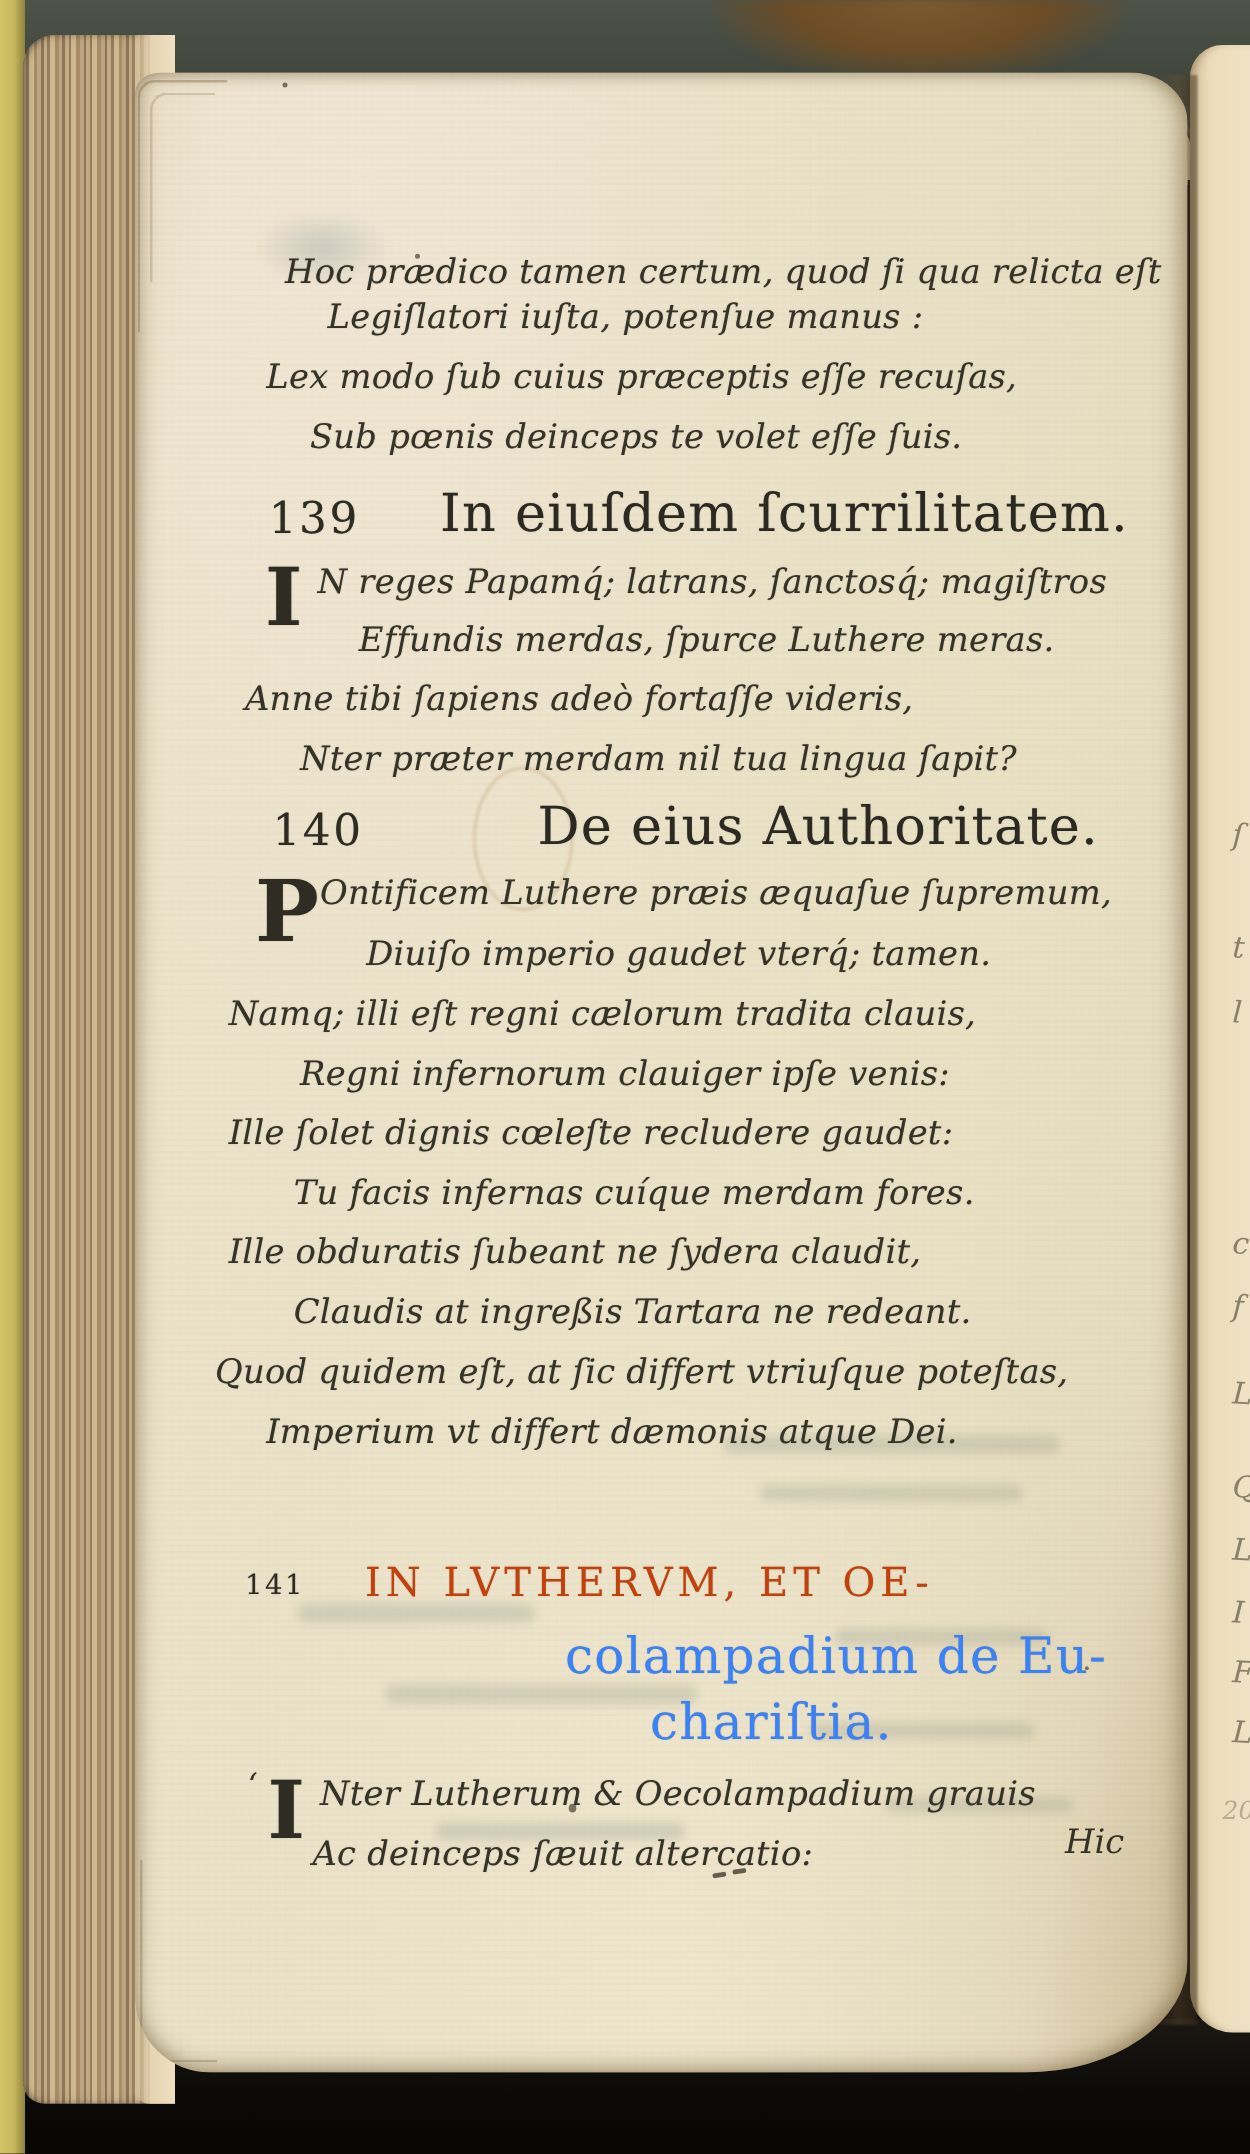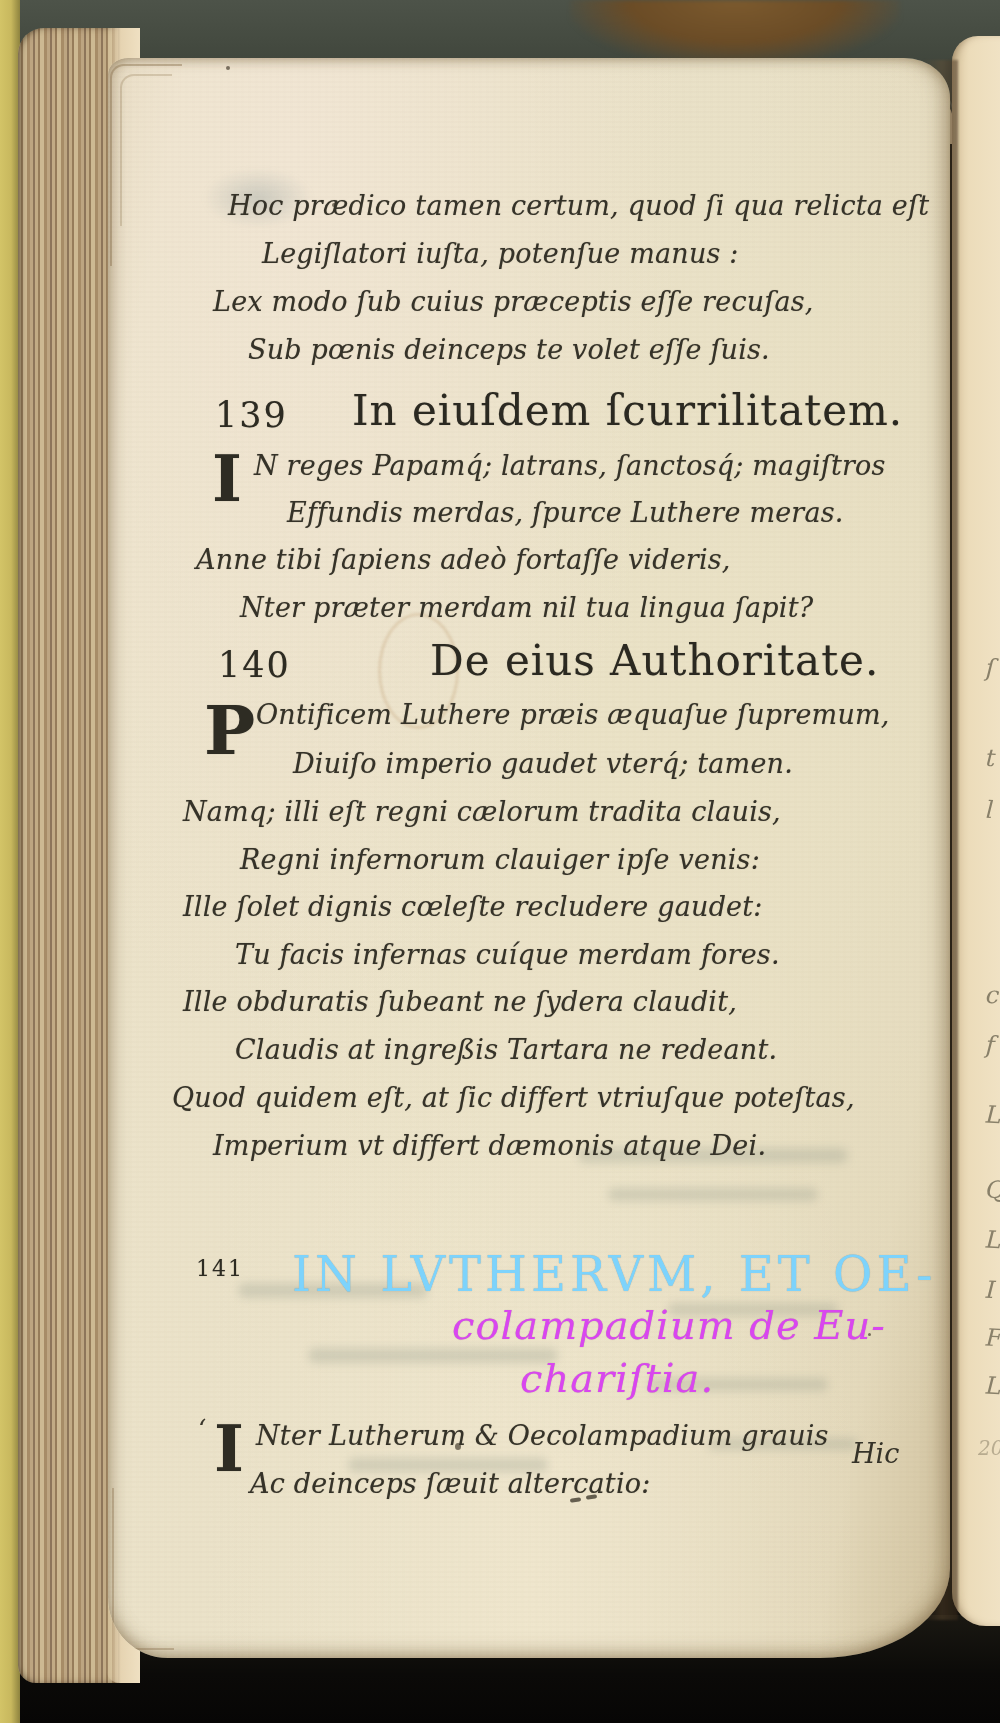--- a/index.html
+++ b/index.html
@@ -90,27 +90,27 @@
   .quote-mark{position:absolute;color:#3a362b;font-size:26px;font-style:italic;}
 
   
   .textlayer{position:absolute;inset:0;color:#353228;}
   .v{position:absolute;font-style:italic;font-size:27px;line-height:1;white-space:nowrap;
      letter-spacing:.2px;text-shadow:0 0 1px rgba(45,42,32,.35);}
   .h-num{position:absolute;font-size:35px;line-height:1;color:#2d2b22;letter-spacing:2px;
      text-shadow:0 0 1px rgba(45,42,32,.3);}
   .h-title{position:absolute;font-size:42px;line-height:1;color:#2b2921;letter-spacing:1px;
      white-space:nowrap;text-shadow:0 0 1px rgba(45,42,32,.3);}
-  .h-caps{position:absolute;font-size:48px;line-height:1;color:#7dd3fc;letter-spacing:4px;
+  .h-caps{position:absolute;font-size:32px;line-height:1;color:#c2410c;letter-spacing:4px;
      white-space:nowrap;text-shadow:0 0 1px rgba(45,42,32,.3);}
-  .h-sub{position:absolute;font-size:40px;line-height:1;color:#d946ef;letter-spacing:1px;white-space:nowrap;
-     text-shadow:0 0 1px rgba(45,42,32,.3);font-style:italic;}
+  .h-sub{position:absolute;font-size:40px;line-height:1;color:#3b82f6;letter-spacing:1px;white-space:nowrap;
+     text-shadow:0 0 1px rgba(45,42,32,.3);}
   .dropcap{position:absolute;font-size:64px;line-height:.85;font-weight:bold;color:#2e2c23;
      text-shadow:0 0 1px rgba(45,42,32,.4);}
-  .catchword{position:absolute;font-style:italic;font-size:27px;color:#353228;white-space:nowrap;}
+  .catchword{position:absolute;font-style:italic;font-size:27px;color:#353228;white-space:nowrap;margin-top:20px;}
 </style>
 </head>
 <body>
 
 <div class="scene">
 
   <div class="bg-top">
     <div class="cover-stain"></div>
     <div class="metal-streak"></div>
   </div>
@@ -159,21 +159,21 @@
     <div class="speck" style="left:118px;top:8px"></div>
     <div class="speck" style="left:224px;top:145px"></div>
     <div class="speck" style="left:347px;top:1385px;width:6px;height:7px"></div>
     <div class="speck" style="left:760px;top:1275px;width:3px;height:3px"></div>
     <div class="dash-mark" style="left:462px;top:1440px"></div>
     <div class="dash-mark" style="left:478px;top:1437px"></div>
   </div>
 
   <div class="textlayer">
 
-    <div class="v" style="left:228px;top:192px">Hoc prædico tamen certum, quod ſi qua relicta eſt</div>
+    <div class="v" style="left:228px;top:204px">Hoc prædico tamen certum, quod ſi qua relicta eſt</div>
     <div class="v" style="left:262px;top:240px">Legiſlatori iuſta, potenſue manus :</div>
     <div class="v" style="left:213px;top:288px">Lex modo ſub cuius præceptis eſſe recuſas,</div>
     <div class="v" style="left:248px;top:336px">Sub pœnis deinceps te volet eſſe ſuis.</div>
 
     <div class="h-num" style="left:215px;top:398px">139</div>
     <div class="h-title" style="left:352px;top:390px">In eiuſdem ſcurrilitatem.</div>
     <div class="dropcap" style="left:212px;top:452px">I</div>
     <div class="v" style="left:254px;top:452px">N reges Papamq́; latrans, ſanctosq́; magiſtros</div>
     <div class="v" style="left:287px;top:499px">Effundis merdas, ſpurce Luthere meras.</div>
     <div class="v" style="left:196px;top:546px">Anne tibi ſapiens adeò fortaſſe videris,</div>

